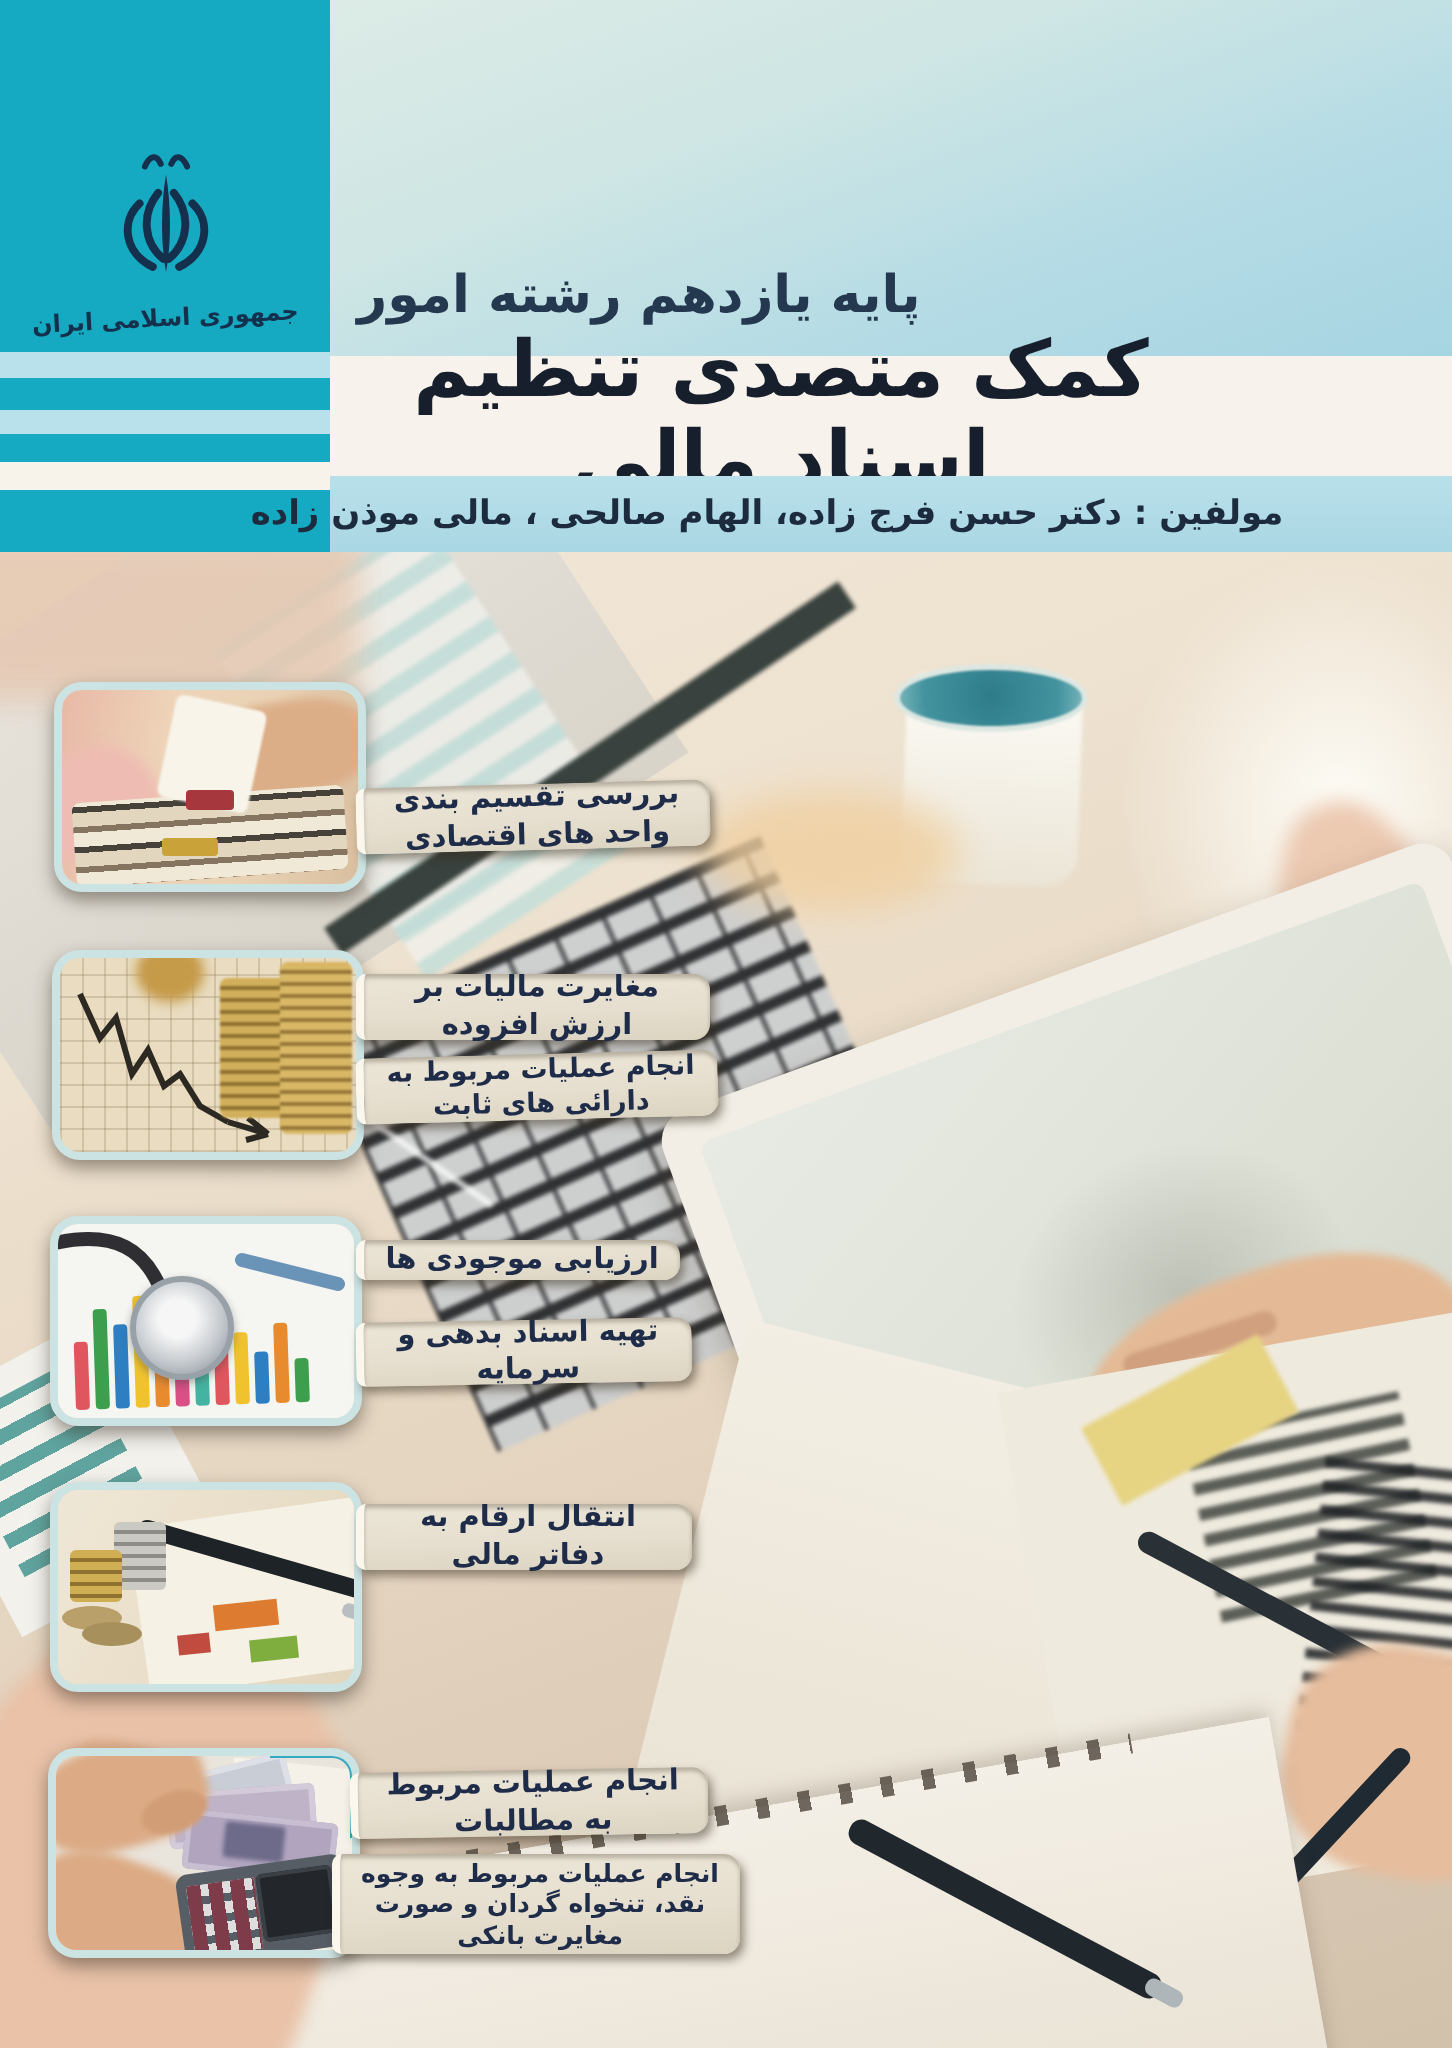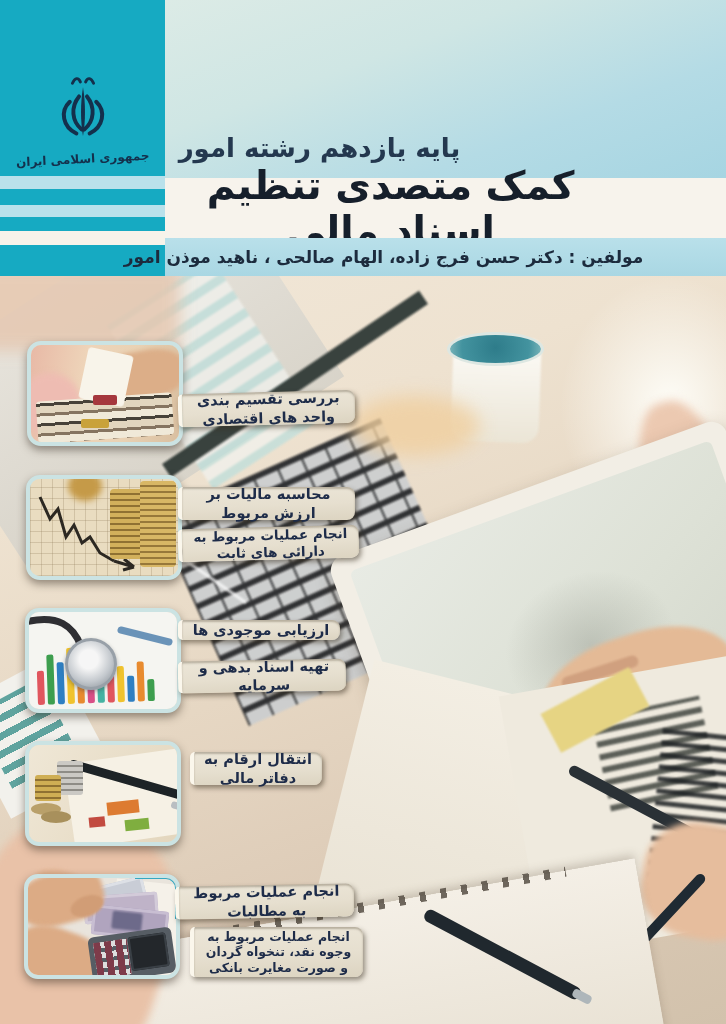--- a/index.html
+++ b/index.html
@@ -74,21 +74,21 @@
   <div class="abs stripe" style="top:231px;height:14px;background:#f7f3ea;"></div>
   <div class="abs stripe" style="top:245px;height:31px;background:#16aac2;"></div>
 
   <div class="abs grade-line">پایه یازدهم رشته امور مالی</div>
 
   <div class="abs white-band">
     <div class="main-title">کمک متصدی تنظیم اسناد مالی</div>
   </div>
 
   <div class="abs authors-band">
-    <div class="authors-line">مولفین : دکتر حسن فرج زاده، الهام صالحی ، ناهید موذن امور</div>
+    <div class="authors-line">مولفین : دکتر حسن فرج زاده، الهام صالحی ، مالی موذن زاده</div>
   </div>
 
   <div class="abs photo">
 
     <div class="abs" style="left:-60px;top:-15px;width:370px;height:235px;transform:rotate(-33deg);background:linear-gradient(180deg,#e7e4dd,#d7d3c9);opacity:.95;"></div>
     <div class="abs" style="left:150px;top:0px;width:125px;height:195px;transform:rotate(-33deg);background:repeating-linear-gradient(0deg,#bedfdc 0 9px,#f1f2ee 9px 21px);opacity:.75;filter:blur(1px);"></div>
     <div class="abs" style="left:-20px;top:-10px;width:200px;height:85px;background:#e5c6ae;filter:blur(8px);opacity:.8;"></div>
     <div class="abs" style="left:140px;top:100px;width:310px;height:16px;transform:rotate(-34deg);background:#39423e;filter:blur(1px);"></div>
 
     <div class="abs" style="left:192px;top:182px;width:245px;height:228px;transform:rotate(-24deg);background:repeating-linear-gradient(90deg,rgba(40,42,45,.95) 0 2px,transparent 2px 26px),repeating-linear-gradient(0deg,rgba(203,206,208,.95) 0 13px,rgba(40,42,45,1) 13px 19px);filter:blur(1px);opacity:.95;"></div>
@@ -152,21 +152,21 @@
     <div class="abs" style="inset:0;background:#e9dcc0;"></div>
     <div class="abs" style="inset:0;background:repeating-linear-gradient(0deg,rgba(145,125,92,.28) 0 1px,transparent 1px 11px),repeating-linear-gradient(90deg,rgba(145,125,92,.28) 0 1px,transparent 1px 11px);"></div>
     <svg class="abs" style="left:0;top:0;" width="148" height="97" viewBox="0 0 148 97">
       <path d="M10,18 L20,40 L28,30 L36,58 L44,46 L52,64 L60,58 L70,74 L84,82" fill="none" stroke="#2c2822" stroke-width="3"></path>
       <path d="M84,82 L104,88 M104,88 L94,80 M104,88 L93,91" fill="none" stroke="#2c2822" stroke-width="3"></path>
     </svg>
     <div class="abs" style="right:34px;top:10px;width:34px;height:70px;border-radius:4px;background:repeating-linear-gradient(180deg,#d2b05b 0 4px,#8f7132 4px 6px);filter:blur(.5px);"></div>
     <div class="abs" style="right:2px;top:2px;width:36px;height:86px;border-radius:4px;background:repeating-linear-gradient(180deg,#d8b765 0 4px,#97783a 4px 6px);filter:blur(.5px);"></div>
     <div class="abs" style="left:38px;top:-8px;width:34px;height:30px;border-radius:50%;background:#c59a48;filter:blur(3px);"></div>
   </div>
-  <div class="abs pill" style="left:178px;top:487px;width:177px;height:33px;">محاسبه مالیات بر ارزش مربوط</div>
+  <div class="abs pill" style="left:178px;top:487px;width:177px;height:33px;">مغایرت مالیات بر ارزش افزوده</div>
   <div class="abs pill" style="left:178px;top:527px;width:181px;height:33px;transform:rotate(-1.5deg);font-size:13.5px;">انجام عملیات مربوط به دارائی های ثابت</div>
 
   <div class="abs thumb" style="left:25px;top:608px;">
     <div class="abs" style="inset:0;background:#f5f5f1;"></div>
     <div class="abs" style="left:8px;bottom:6px;display:flex;align-items:flex-end;gap:3px;transform:rotate(-2deg);">
       <div style="width:7px;height:34px;background:#e0565e;border-radius:2px;"></div>
       <div style="width:7px;height:50px;background:#3d9e4e;border-radius:2px;"></div>
       <div style="width:7px;height:42px;background:#2e7fc2;border-radius:2px;"></div>
       <div style="width:7px;height:56px;background:#f0c32e;border-radius:2px;"></div>
       <div style="width:7px;height:38px;background:#e88b2f;border-radius:2px;"></div>
@@ -193,35 +193,35 @@
     <div class="abs" style="left:78px;top:56px;width:32px;height:13px;background:#dd7b31;transform:rotate(-6deg);"></div>
     <div class="abs" style="left:96px;top:74px;width:24px;height:11px;background:#7fae3f;transform:rotate(-6deg);"></div>
     <div class="abs" style="left:60px;top:72px;width:16px;height:10px;background:#c24b40;transform:rotate(-6deg);"></div>
     <div class="abs" style="left:38px;top:30px;width:118px;height:9px;border-radius:5px;background:#1d2326;transform:rotate(16deg);"></div>
     <div class="abs" style="left:142px;top:58px;width:16px;height:7px;border-radius:3px;background:#b9bec2;transform:rotate(16deg);"></div>
     <div class="abs" style="left:28px;top:16px;width:26px;height:34px;border-radius:3px;background:repeating-linear-gradient(180deg,#cbc9c4 0 4px,#8e8c86 4px 6px);"></div>
     <div class="abs" style="left:6px;top:30px;width:26px;height:26px;border-radius:3px;background:repeating-linear-gradient(180deg,#cfae54 0 4px,#8f7132 4px 6px);"></div>
     <div class="abs" style="left:2px;top:58px;width:30px;height:12px;border-radius:50%;background:#b9a06a;"></div>
     <div class="abs" style="left:12px;top:66px;width:30px;height:12px;border-radius:50%;background:#a8905c;"></div>
   </div>
-  <div class="abs pill" style="left:178px;top:752px;width:132px;height:33px;margin-left:12px;">انتقال ارقام به دفاتر مالی</div>
+  <div class="abs pill" style="left:178px;top:752px;width:168px;height:33px;">انتقال ارقام به دفاتر مالی</div>
 
   <div class="abs thumb" style="left:24px;top:874px;">
     <div class="abs" style="inset:0;background:#e9e4dc;"></div>
     <div class="abs" style="right:-6px;top:4px;width:70px;height:92px;background:#f5f1e9;transform:rotate(6deg);"></div>
     <div class="abs" style="right:28px;top:36px;width:8px;height:50px;background:repeating-linear-gradient(180deg,#9aa0a6 0 4px,transparent 4px 11px);"></div>
     <div class="abs" style="left:46px;top:6px;width:72px;height:26px;background:#c9cdd6;border-radius:3px;transform:rotate(-14deg);box-shadow:inset 0 0 0 3px #dde0e6;"></div>
     <div class="abs" style="left:56px;top:16px;width:74px;height:28px;background:#bfb3c8;border-radius:3px;transform:rotate(-4deg);box-shadow:inset 0 0 0 3px #d3cbd9;"></div>
     <div class="abs" style="left:64px;top:30px;width:76px;height:30px;background:#b0a4be;border-radius:3px;transform:rotate(6deg);box-shadow:inset 0 0 0 3px #c8bed2;"></div>
     <div class="abs" style="left:84px;top:34px;width:30px;height:18px;background:#6d6a8a;border-radius:2px;transform:rotate(6deg);filter:blur(1px);"></div>
     <div class="abs" style="left:-10px;top:-6px;width:86px;height:52px;background:#dcab85;border-radius:40%;transform:rotate(-15deg);filter:blur(2px);"></div>
     <div class="abs" style="left:42px;top:18px;width:34px;height:20px;background:#d19d76;border-radius:50%;transform:rotate(-20deg);filter:blur(1px);"></div>
     <div class="abs" style="left:-14px;top:52px;width:92px;height:58px;background:#dcab85;border-radius:40%;transform:rotate(20deg);filter:blur(2px);"></div>
     <div class="abs" style="left:62px;top:54px;width:84px;height:46px;background:#565d64;border-radius:6px;transform:rotate(-8deg);">
       <div class="abs" style="right:6px;top:5px;width:38px;height:34px;background:#23272b;border-radius:3px;box-shadow:inset 0 0 0 2px #3a4046;"></div>
       <div class="abs" style="left:5px;top:6px;width:34px;height:36px;background:repeating-linear-gradient(90deg,#7e3b4a 0 7px,transparent 7px 11px),repeating-linear-gradient(0deg,#dedede 0 6px,transparent 6px 10px);"></div>
     </div>
     <div class="abs" style="right:-4px;top:-4px;width:40px;height:40px;border:5px solid #35a8c2;border-left:none;border-bottom:none;border-radius:0 14px 0 0;"></div>
   </div>
   <div class="abs pill" style="left:175px;top:885px;width:179px;height:33px;transform:rotate(-1deg);">انجام عملیات مربوط به مطالبات</div>
-  <div class="abs pill small" style="left:190px;top:927px;width:173px;height:50px;">انجام عملیات مربوط به وجوه نقد، تنخواه گردان و صورت مغایرت بانکی</div>
+  <div class="abs pill small" style="left:166px;top:927px;width:204px;height:50px;">انجام عملیات مربوط به وجوه نقد، تنخواه گردان و صورت مغایرت بانکی</div>
 
 </div>
 
 </body></html>

